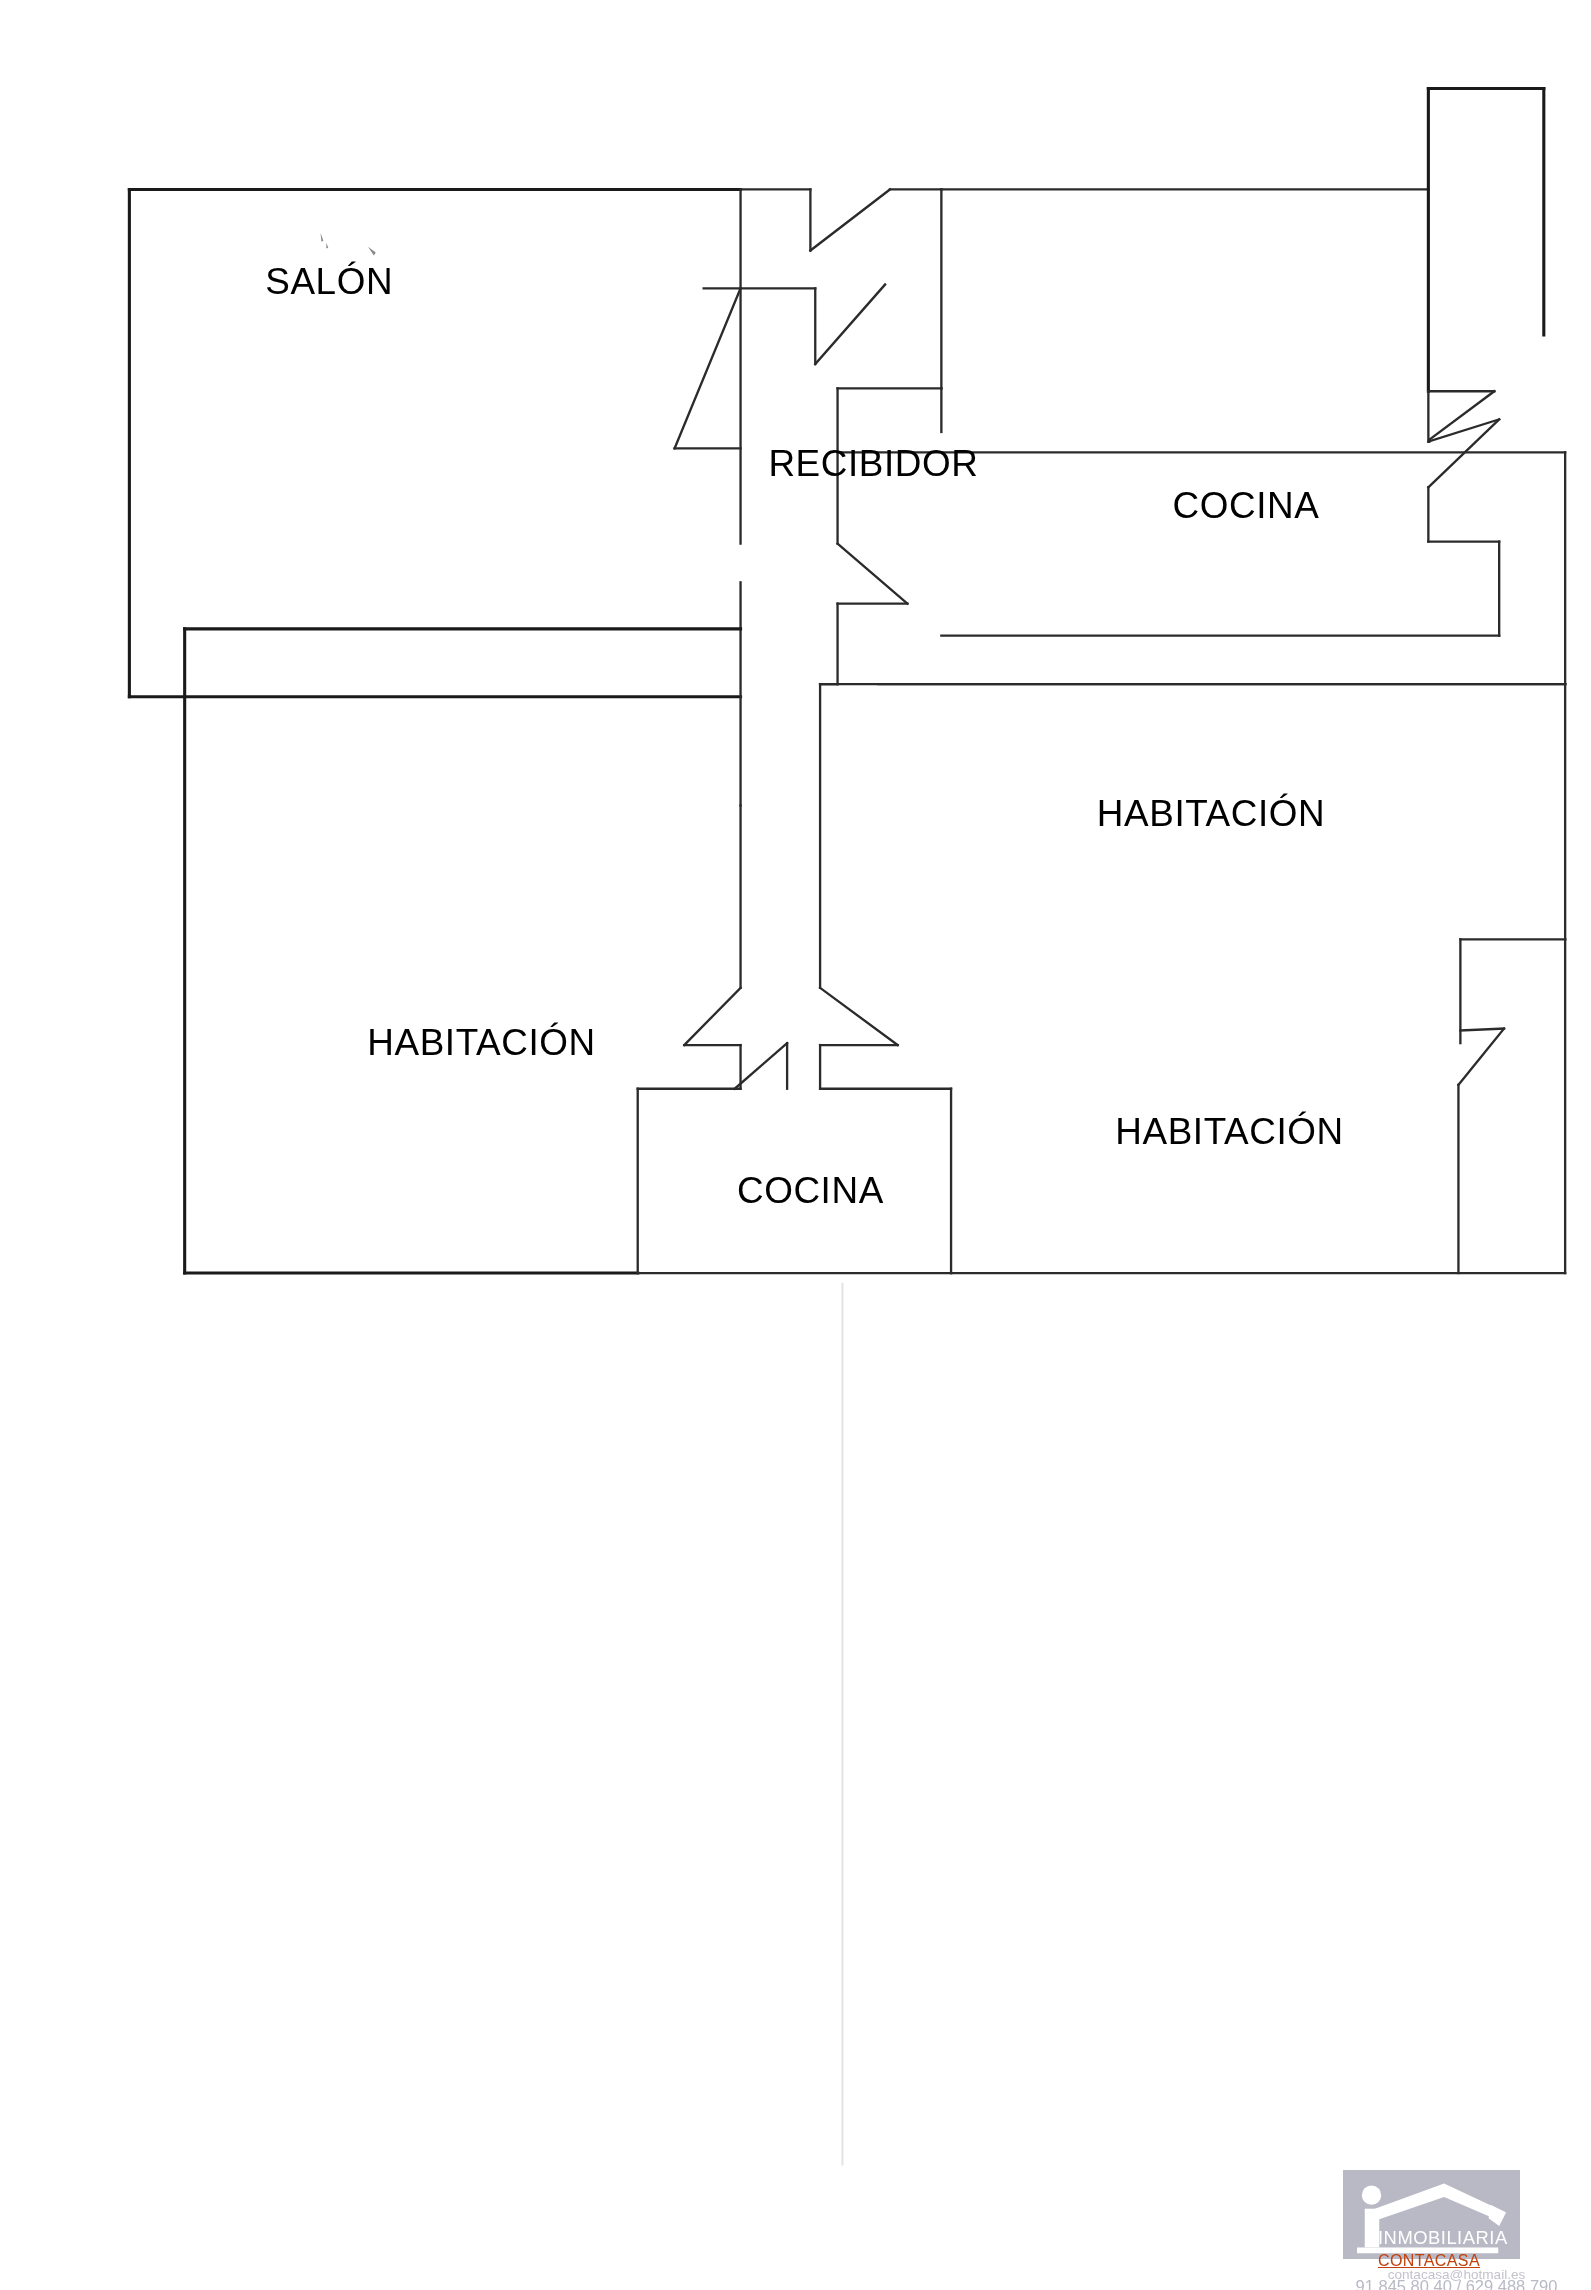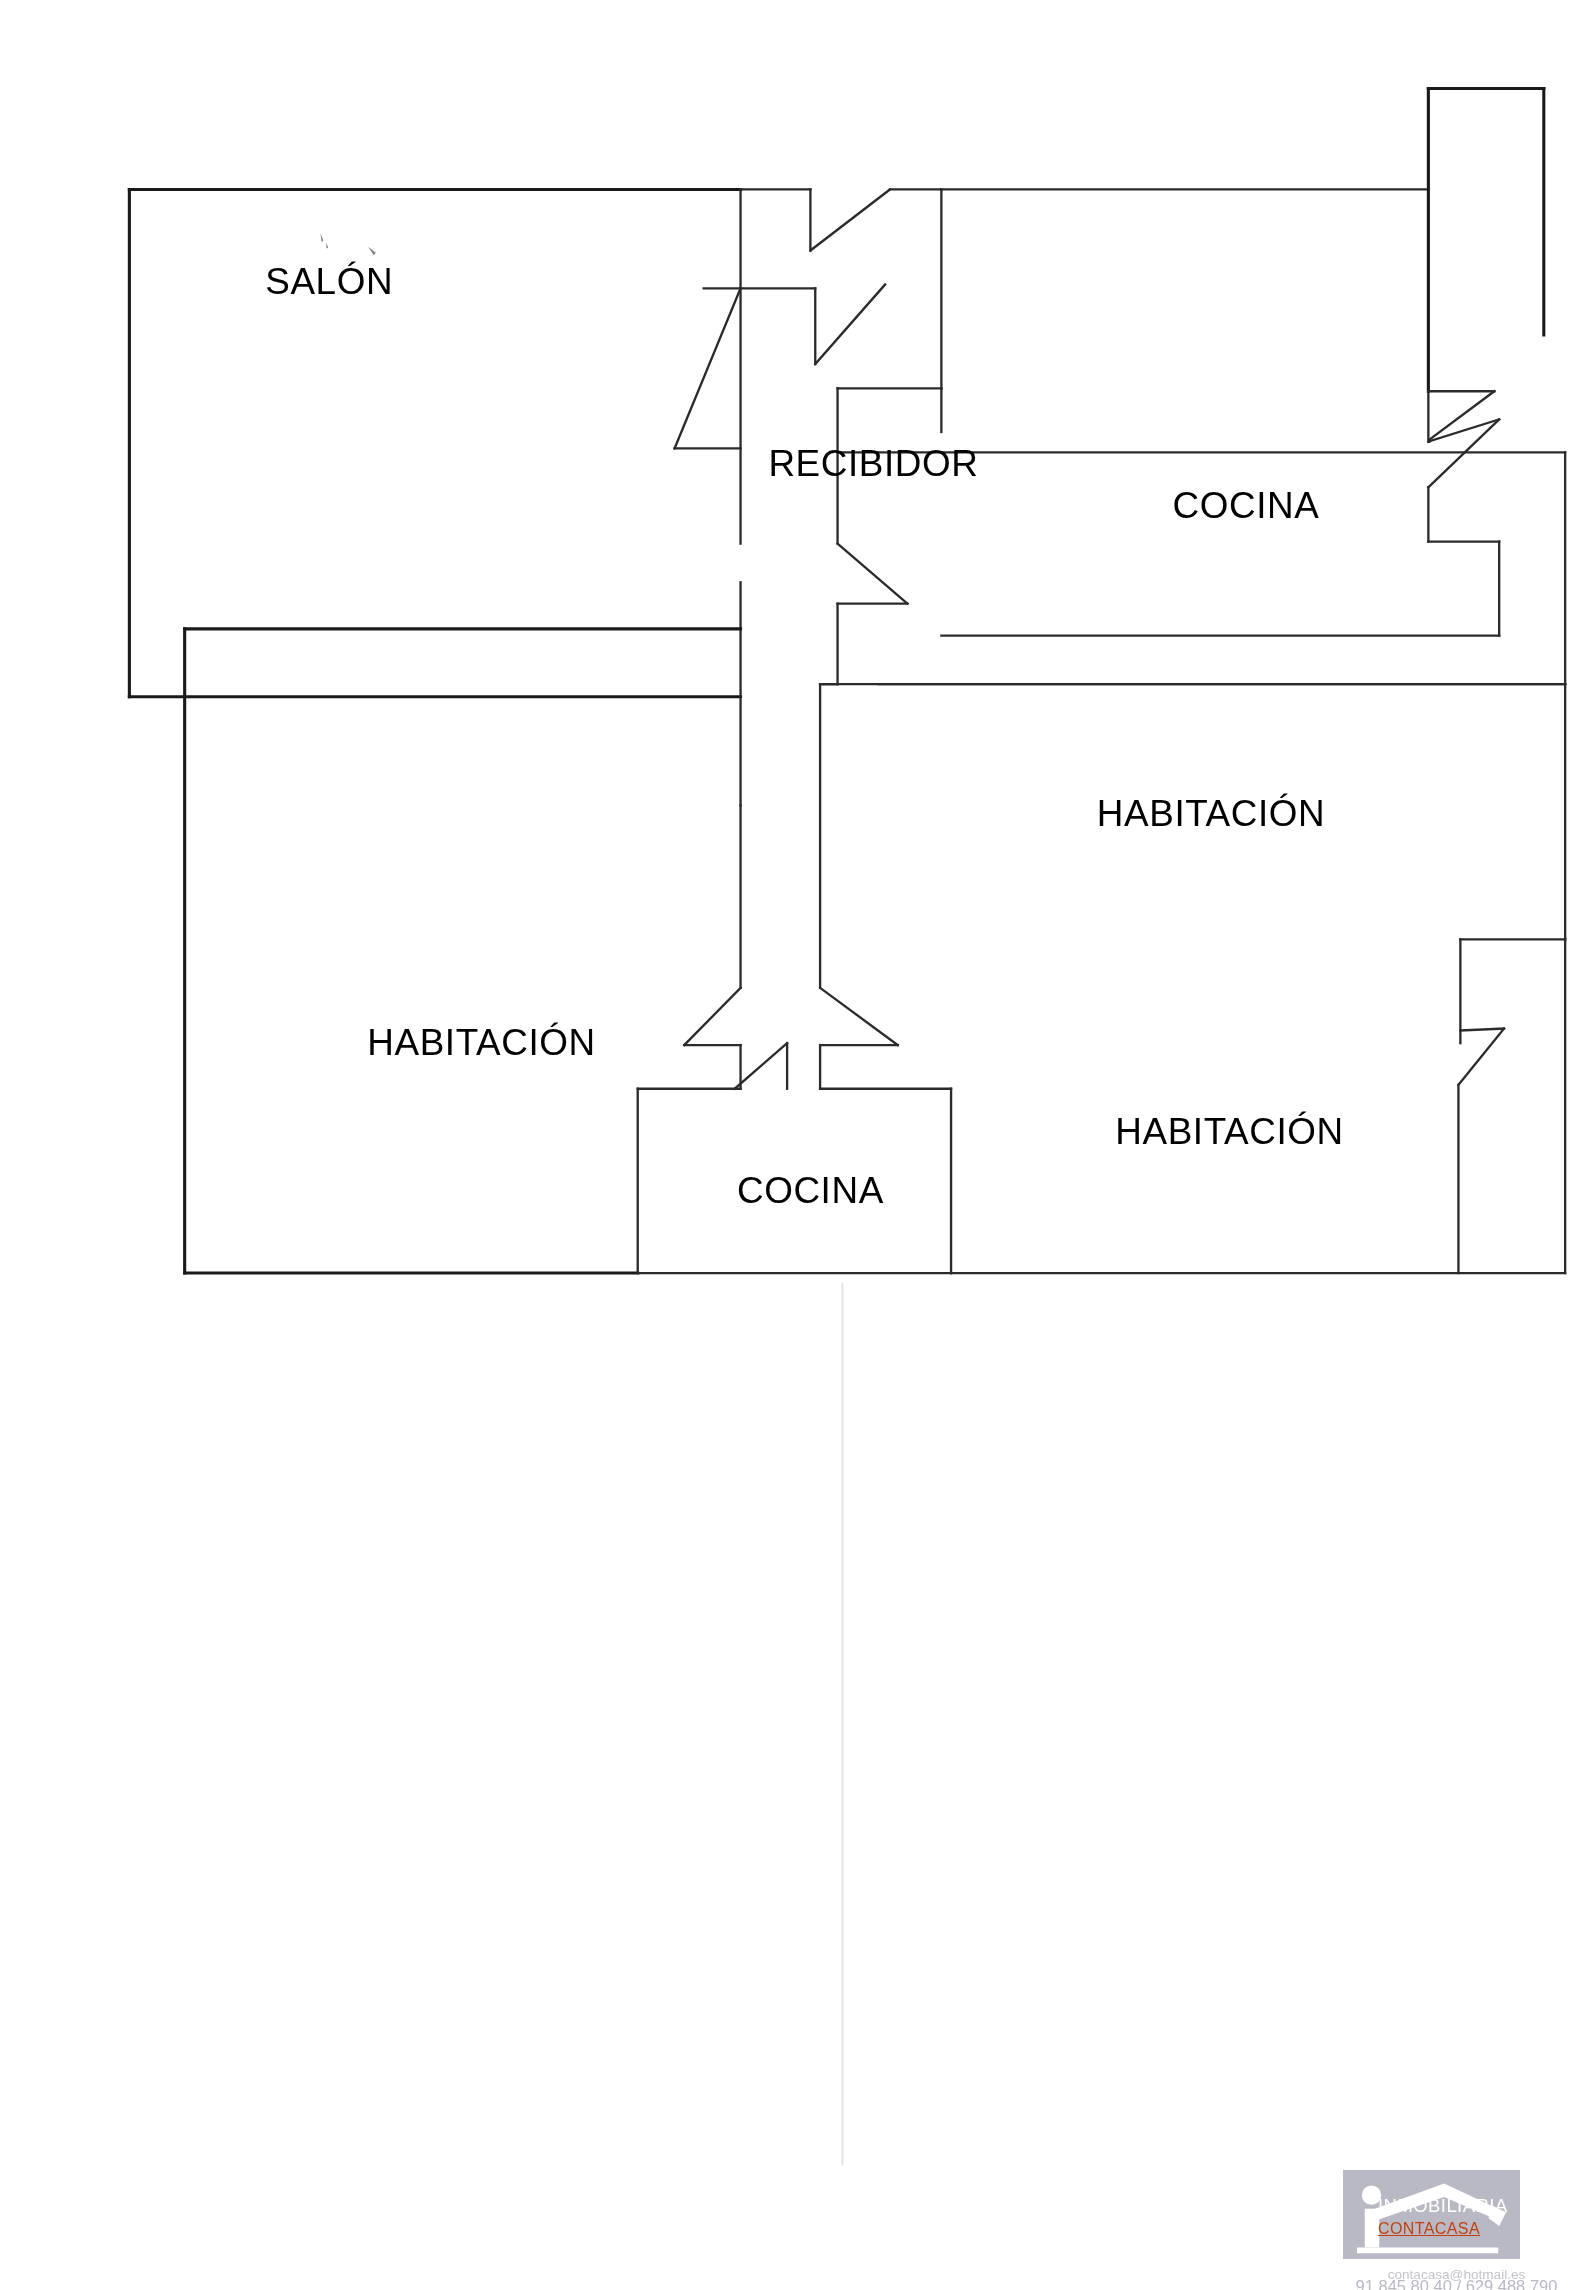--- a/index.html
+++ b/index.html
@@ -82,20 +82,21 @@
     top: 26px;
     width: 146px;
   }
   .logo-line1 {
     font-family: "Liberation Sans", sans-serif;
     font-size: 18.4px;
     color: #ffffff;
     letter-spacing: 0.5px;
     line-height: 20.4px;
     white-space: nowrap;
+    margin-top: 32px;
   }
   .logo-line2 {
     font-family: "Liberation Sans", sans-serif;
     font-size: 16px;
     color: #c2410c;
     letter-spacing: 0.4px;
     line-height: 26px;
     white-space: nowrap;
     text-decoration: underline;
   }

